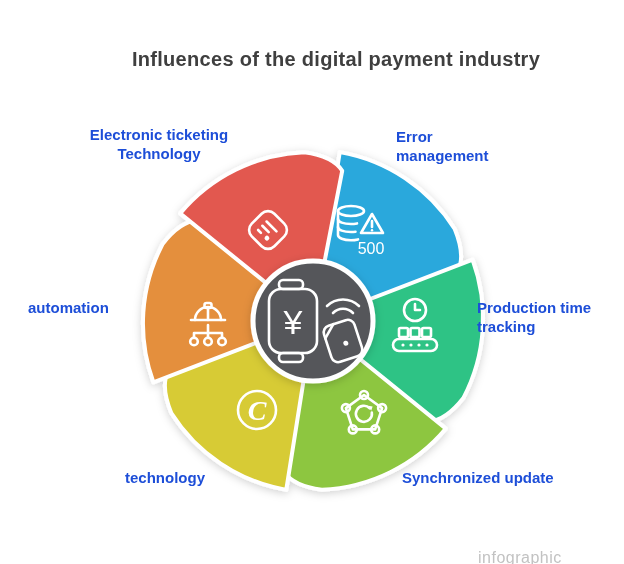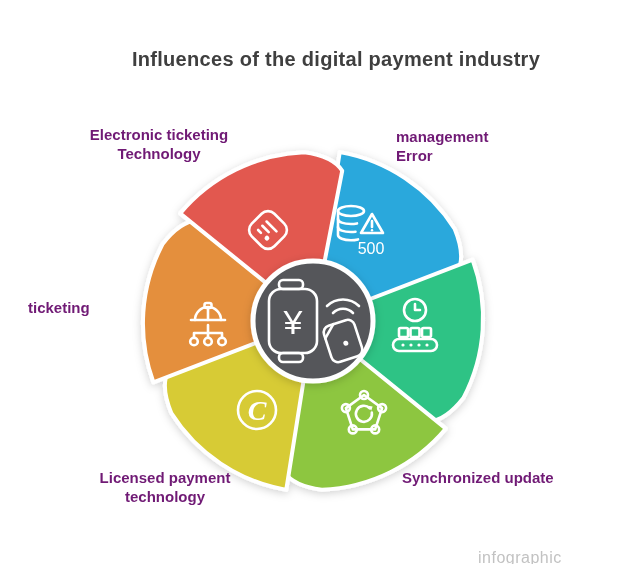--- a/index.html
+++ b/index.html
@@ -6,21 +6,21 @@
   body{
     width:624px;height:564px;position:relative;background:#ffffff;
     font-family:"Liberation Sans", sans-serif;overflow:hidden;
   }
   .title{
     position:absolute;left:0;top:48px;width:608px;text-align:center;
     font-size:20px;font-weight:700;color:#3f3f3f;letter-spacing:.3px;padding-left:32px;
   }
   svg.wheel{position:absolute;left:0;top:0;}
   .seg-label{
-    position:absolute;font-size:15px;font-weight:700;color:#701a75;
+    position:absolute;font-size:15px;font-weight:700;color:#1d4ed8;
     line-height:19px;
   }
   .lbl-top-left{left:68px;top:125px;width:182px;text-align:center;}
   .lbl-top-right{left:396px;top:127px;width:190px;text-align:left;}
   .lbl-right{left:477px;top:298px;width:140px;text-align:left;}
   .lbl-left{left:28px;top:298px;width:140px;text-align:left;}
   .lbl-bottom-left{left:70px;top:468px;width:190px;text-align:center;}
   .lbl-bottom-right{left:402px;top:468px;width:205px;text-align:left;}
   .watermark{
     position:absolute;left:478px;top:528px;width:130px;
@@ -124,29 +124,30 @@
       <circle cx="2" cy="3" r="2.5" fill="#fff"></circle>
     </g>
   </g>
 </svg>
 
 <div class="seg-label lbl-top-left">
   <div>Electronic ticketing</div>
   <div>Technology</div>
 </div>
 <div class="seg-label lbl-top-right">
+  <div>Error</div>
   <div>management</div>
-  <div>Error</div>
 </div>
 <div class="seg-label lbl-right">
+  <div>Production time</div>
+  <div>tracking</div>
 </div>
 <div class="seg-label lbl-bottom-right">
   <div>Synchronized update</div>
 </div>
 <div class="seg-label lbl-bottom-left">
-  <div>Licensed payment</div>
   <div>technology</div>
 </div>
 <div class="seg-label lbl-left">
-  <div>ticketing</div>
+  <div>automation</div>
 </div>
 
 <div class="watermark">infographic template</div>
 
 </body></html>

